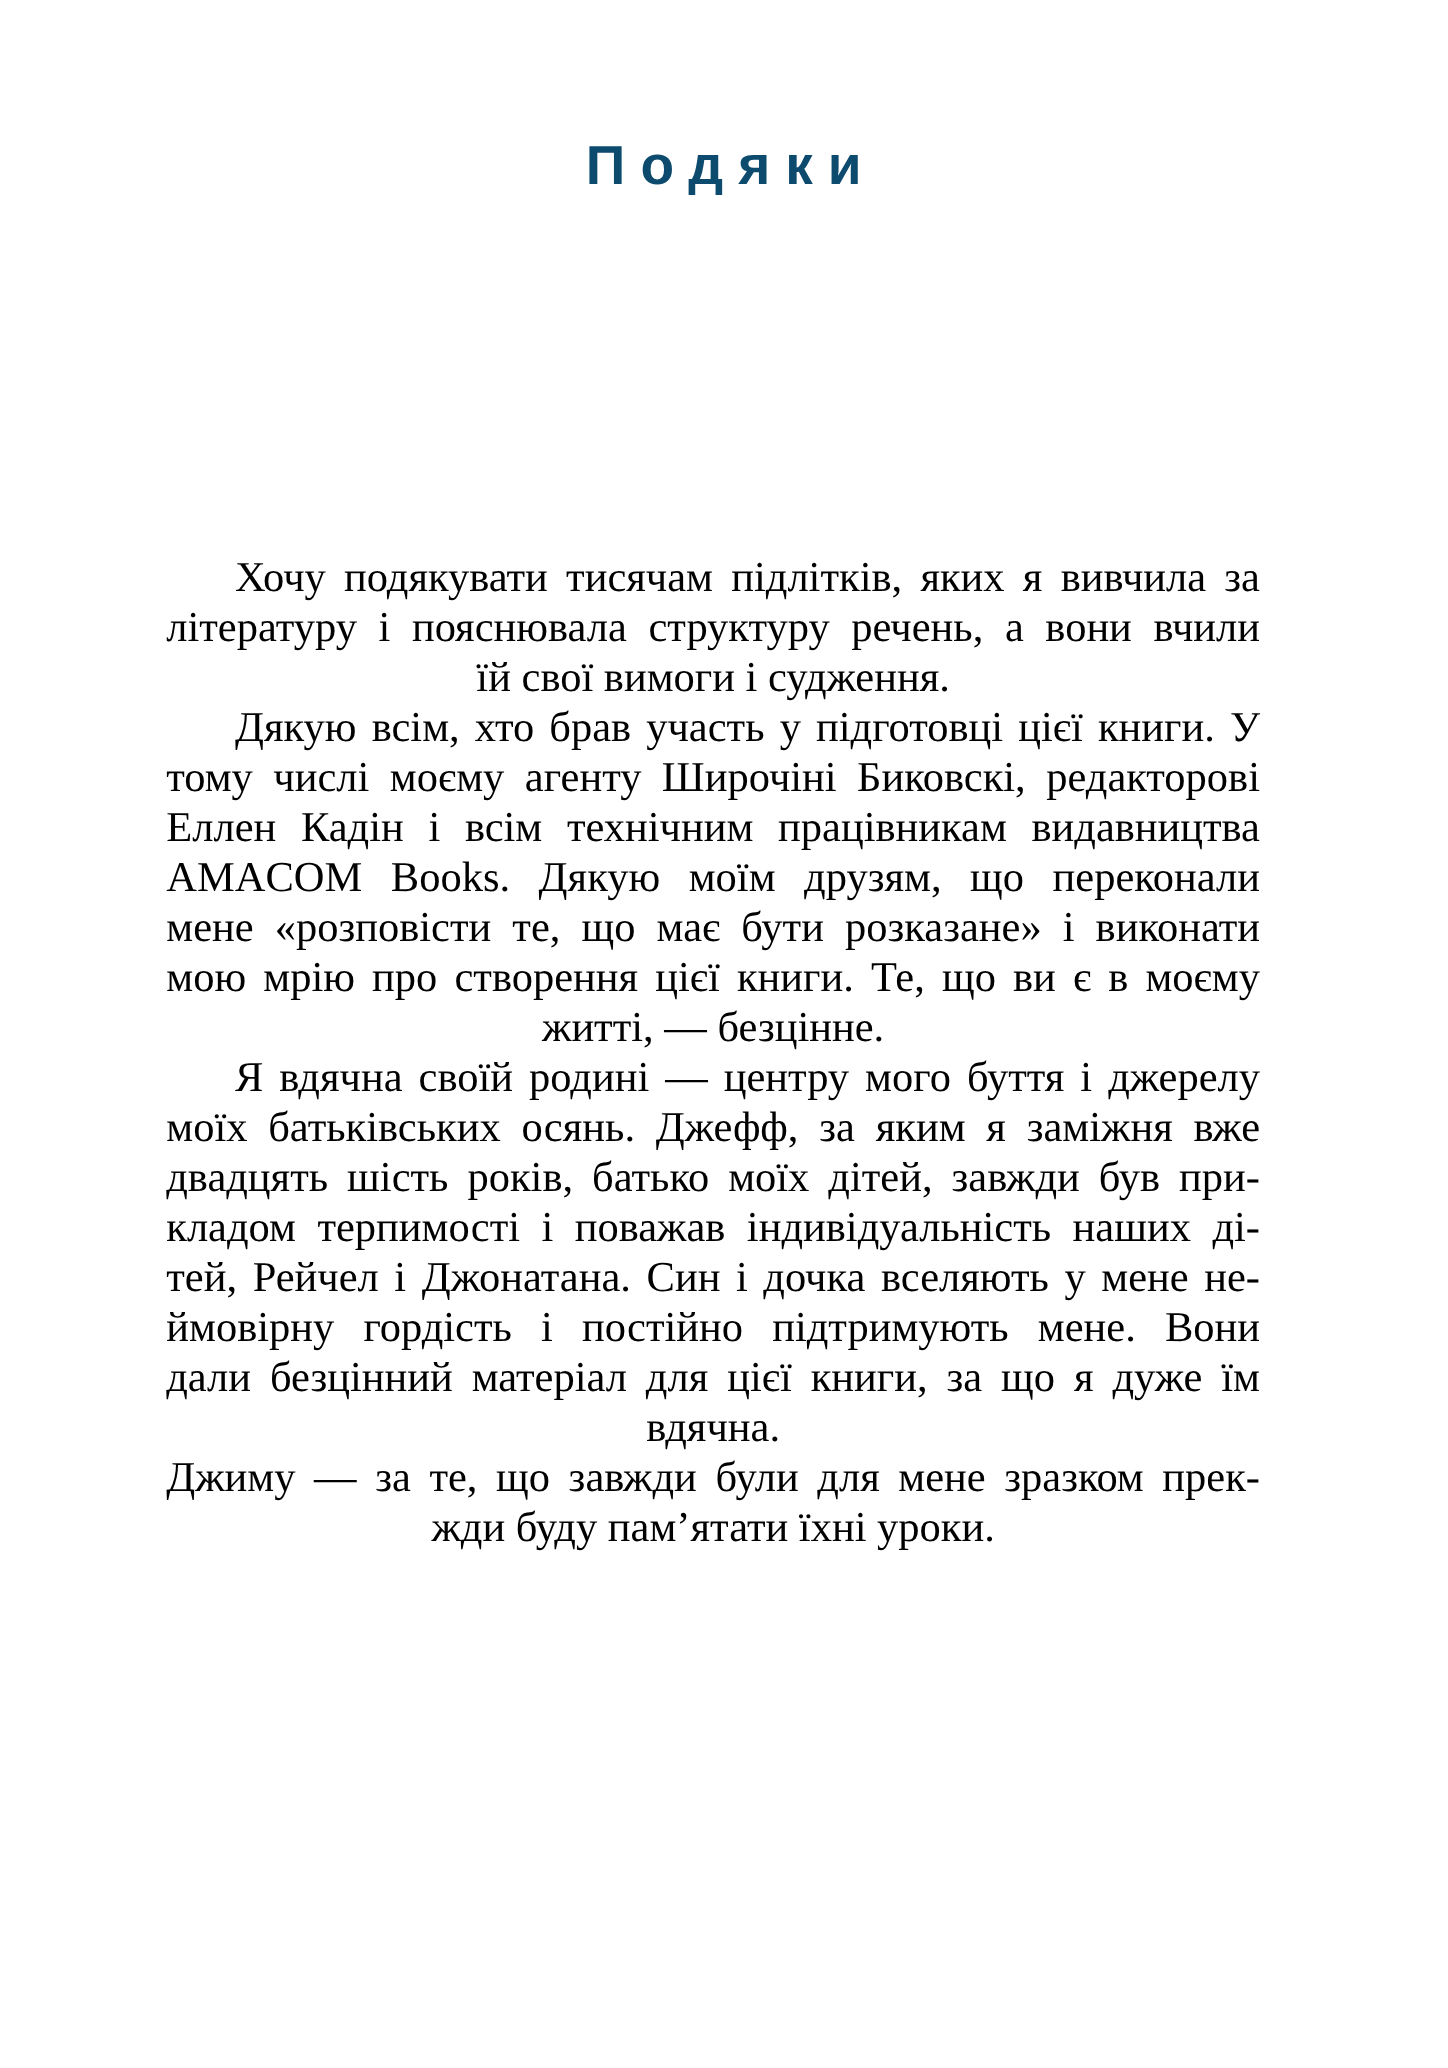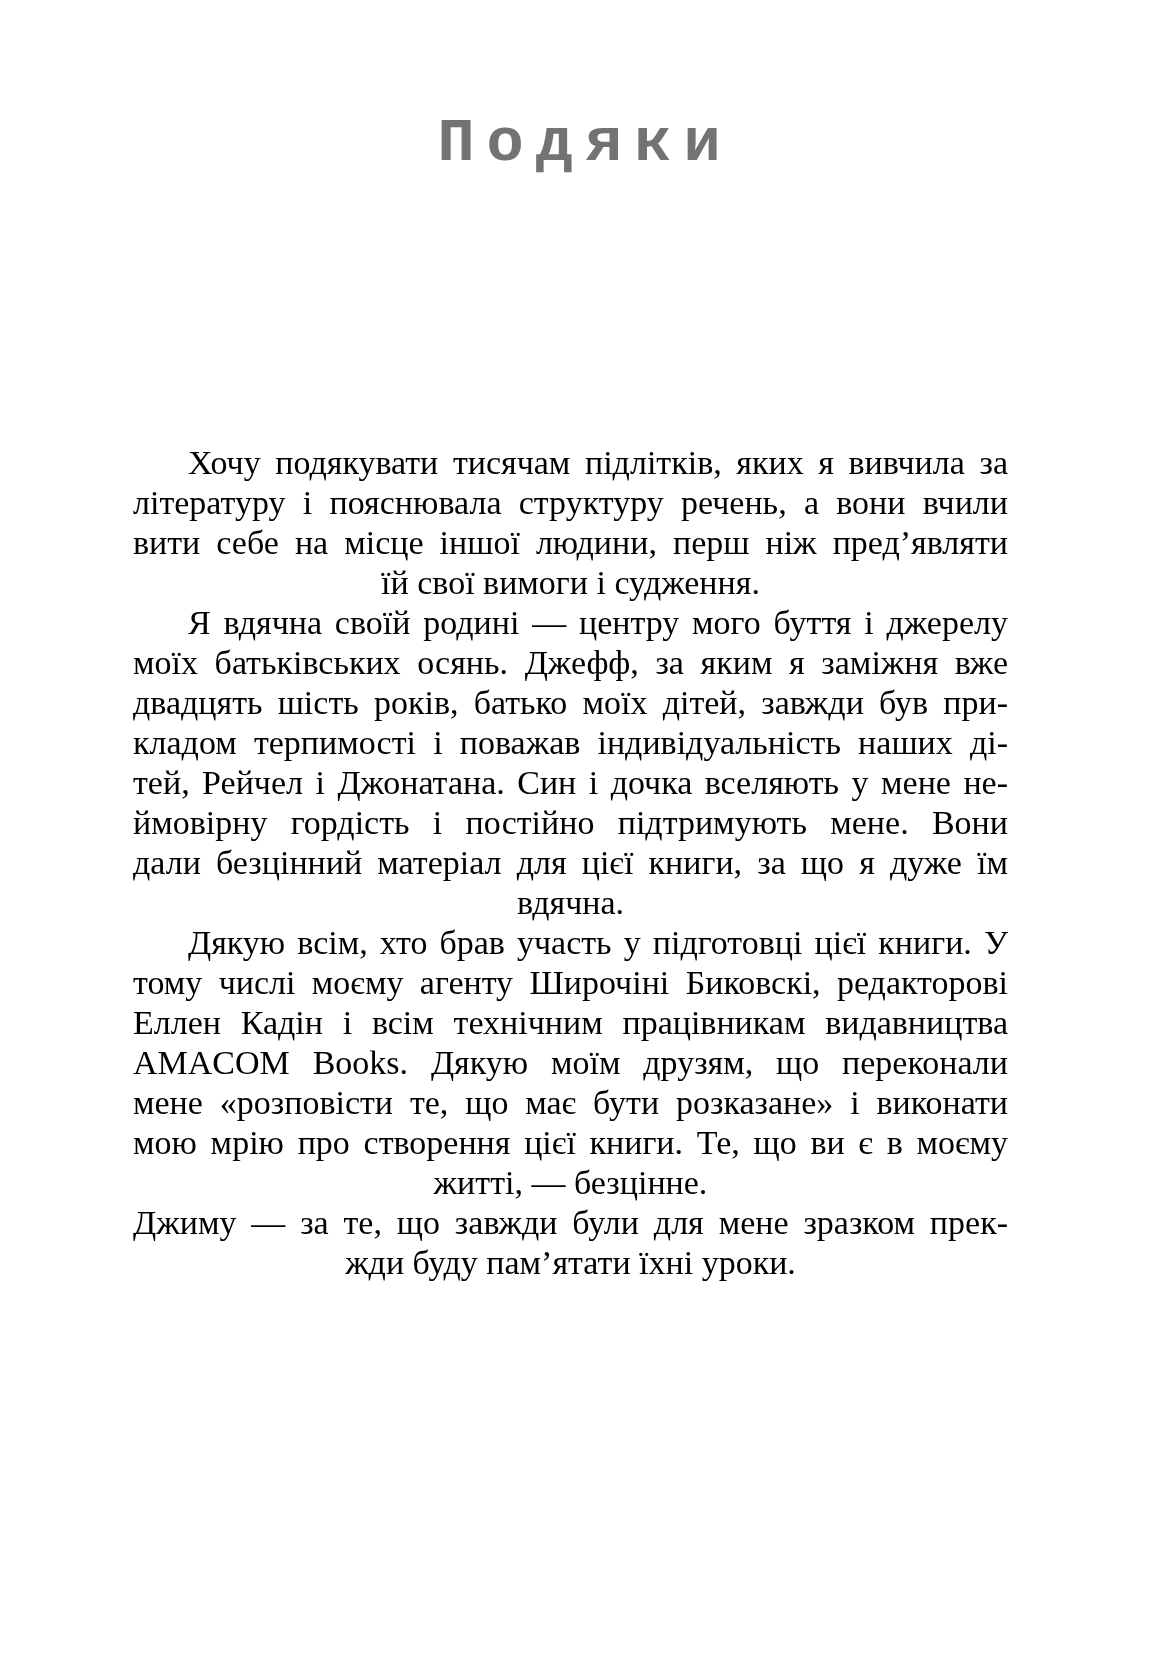--- a/index.html
+++ b/index.html
@@ -15,26 +15,26 @@
     color: #000000;
     overflow: hidden;
   }
   .title {
     position: absolute;
     top: 108px;
     left: 0;
     right: 0;
     margin: 0;
     text-align: center;
-    font-family: Liberation Mono, monospace;
+    font-family: Liberation Sans, sans-serif;
     font-weight: bold;
-    font-size: 62px;
+    font-size: 44px;
     letter-spacing: 12px;
     text-indent: 12px; 
-    color: #737373;
+    color: #0c4a6e;
   }
   .text-block {
     position: absolute;
     top: 443px;
     left: 133px;
     width: 875px;
     font-family: Liberation Serif, serif;
     font-size: 34px;
     line-height: 40px;
     color: #000000;
@@ -57,40 +57,39 @@
 </style>
 </head>
 <body>
 
 <div class="page">
   <h1 class="title">Подяки</h1>
   <div class="text-block">
       <div class="paragraph">
         <div class="line first">Хочу подякувати тисячам підлітків, яких я вивчила за</div>
         <div class="line">літературу і пояснювала структуру речень, а вони вчили</div>
-        <div class="line">вити себе на місце іншої людини, перш ніж пред’являти</div>
         <div class="line last">їй свої вимоги і судження.</div>
+      </div>
+      <div class="paragraph">
+        <div class="line first">Дякую всім, хто брав участь у підготовці цієї книги. У</div>
+        <div class="line">тому числі моєму агенту Широчіні Биковскі, редакторові</div>
+        <div class="line">Еллен Кадін і всім технічним працівникам видавництва</div>
+        <div class="line">AMACOM Books. Дякую моїм друзям, що переконали</div>
+        <div class="line">мене «розповісти те, що має бути розказане» і виконати</div>
+        <div class="line">мою мрію про створення цієї книги. Те, що ви є в моєму</div>
+        <div class="line last">житті, — безцінне.</div>
       </div>
       <div class="paragraph">
         <div class="line first">Я вдячна своїй родині — центру мого буття і джерелу</div>
         <div class="line">моїх батьківських осянь. Джефф, за яким я заміжня вже</div>
         <div class="line">двадцять шість років, батько моїх дітей, завжди був при-</div>
         <div class="line">кладом терпимості і поважав індивідуальність наших ді-</div>
         <div class="line">тей, Рейчел і Джонатана. Син і дочка вселяють у мене не-</div>
         <div class="line">ймовірну гордість і постійно підтримують мене. Вони</div>
         <div class="line">дали безцінний матеріал для цієї книги, за що я дуже їм</div>
         <div class="line last">вдячна.</div>
       </div>
       <div class="paragraph">
-        <div class="line first">Дякую всім, хто брав участь у підготовці цієї книги. У</div>
-        <div class="line">тому числі моєму агенту Широчіні Биковскі, редакторові</div>
-        <div class="line">Еллен Кадін і всім технічним працівникам видавництва</div>
-        <div class="line">AMACOM Books. Дякую моїм друзям, що переконали</div>
-        <div class="line">мене «розповісти те, що має бути розказане» і виконати</div>
-        <div class="line">мою мрію про створення цієї книги. Те, що ви є в моєму</div>
-        <div class="line last">житті, — безцінне.</div>
-      </div>
-      <div class="paragraph">
         <div class="line">Джиму — за те, що завжди були для мене зразком прек-</div>
         <div class="line last">жди буду пам’ятати їхні уроки.</div>
       </div>
     </div>
 </div>
 
 </body></html>

